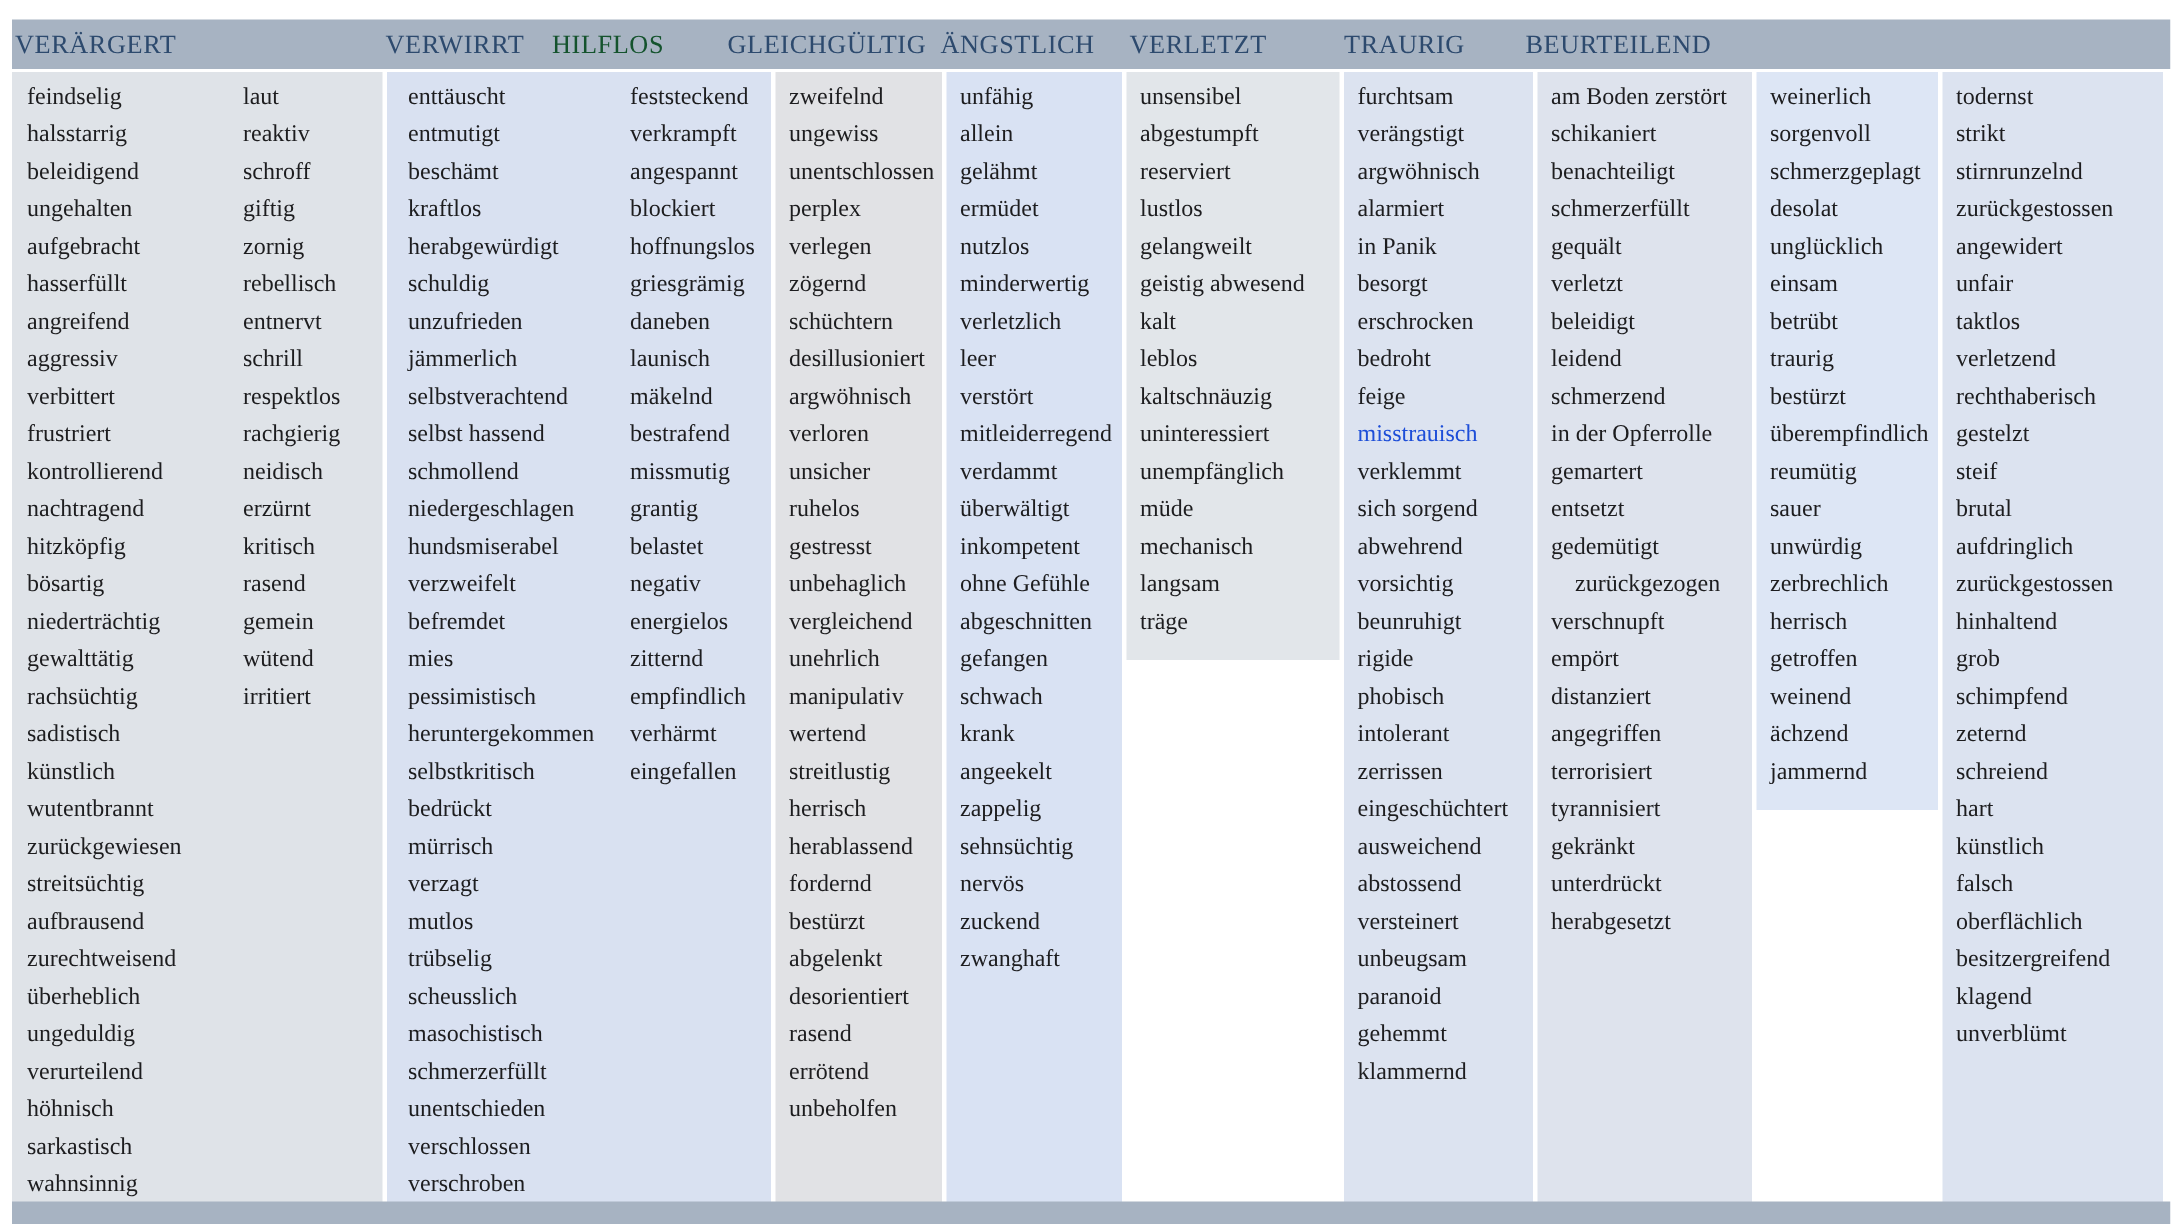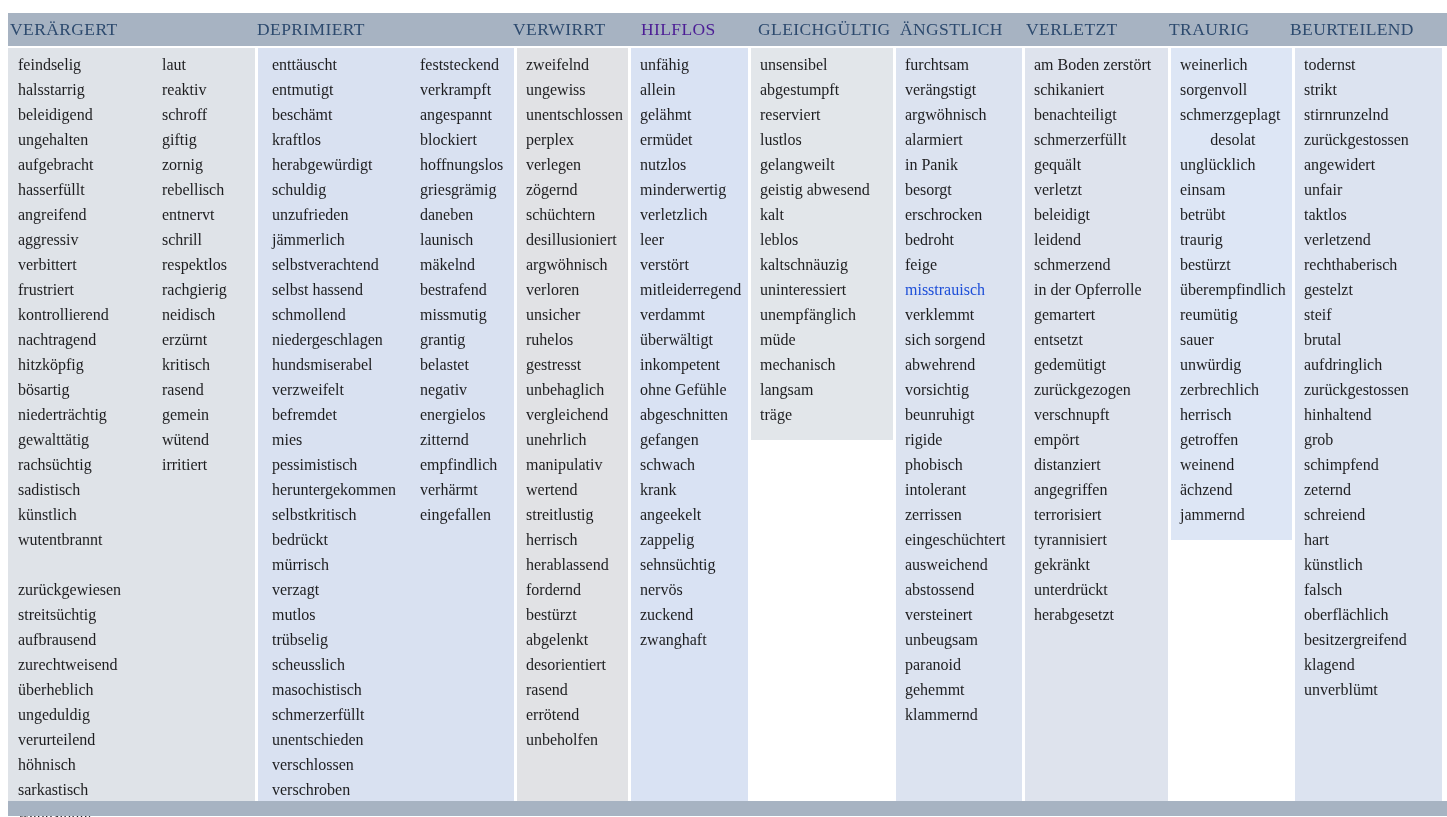--- a/index.html
+++ b/index.html
@@ -35,23 +35,22 @@
     white-space:nowrap;
   }
   .bottom-band { position:absolute; left:8px; right:0; bottom:1px; height:15px; }
 </style>
 </head>
 <body style="background: rgb(255, 255, 255);">
 
 <div class="page">
   <div class="header-band" id="header-band" style="background: rgb(167, 179, 194);">
       <div class="hcell" style="width: 247px; color: rgb(45, 74, 110);">VERÄRGERT</div>
-      <div class="hcell" style="width: 256px; color: rgb(45, 74, 110);">DEPRIMIERT</div>
       <div class="hcell" style="width: 111px; color: rgb(45, 74, 110);">VERWIRRT</div>
-      <div class="hcell" style="width: 117px; color: #4c1d95; margin-left: 17px;">HILFLOS</div>
+      <div class="hcell" style="width: 117px; color: #14532d;">HILFLOS</div>
       <div class="hcell" style="width: 142px; color: rgb(45, 74, 110);">GLEICHGÜLTIG</div>
       <div class="hcell" style="width: 126px; color: rgb(45, 74, 110);">ÄNGSTLICH</div>
       <div class="hcell" style="width: 143px; color: rgb(45, 74, 110);">VERLETZT</div>
       <div class="hcell" style="width: 121px; color: rgb(45, 74, 110);">TRAURIG</div>
       <div class="hcell" style="width: 147px; color: rgb(45, 74, 110);">BEURTEILEND</div>
     </div>
   <div class="table-body" id="table-body">
       <div class="section" style="width: 247px;">
         <div class="fill" style="background: rgb(223, 227, 232);">
           <ul class="wordlist" style="width: 145px; padding-left: 10px;">
@@ -68,21 +67,21 @@
             <li class="word" style="color: rgb(29, 29, 31);">kontrollierend</li>
             <li class="word" style="color: rgb(29, 29, 31);">nachtragend</li>
             <li class="word" style="color: rgb(29, 29, 31);">hitzköpfig</li>
             <li class="word" style="color: rgb(29, 29, 31);">bösartig</li>
             <li class="word" style="color: rgb(29, 29, 31);">niederträchtig</li>
             <li class="word" style="color: rgb(29, 29, 31);">gewalttätig</li>
             <li class="word" style="color: rgb(29, 29, 31);">rachsüchtig</li>
             <li class="word" style="color: rgb(29, 29, 31);">sadistisch</li>
             <li class="word" style="color: rgb(29, 29, 31);">künstlich</li>
             <li class="word" style="color: rgb(29, 29, 31);">wutentbrannt</li>
-            <li class="word" style="color: rgb(29, 29, 31); margin-top: 25px;">zurückgewiesen</li>
+            <li class="word" style="color: rgb(29, 29, 31);">zurückgewiesen</li>
             <li class="word" style="color: rgb(29, 29, 31);">streitsüchtig</li>
             <li class="word" style="color: rgb(29, 29, 31);">aufbrausend</li>
             <li class="word" style="color: rgb(29, 29, 31);">zurechtweisend</li>
             <li class="word" style="color: rgb(29, 29, 31);">überheblich</li>
             <li class="word" style="color: rgb(29, 29, 31);">ungeduldig</li>
             <li class="word" style="color: rgb(29, 29, 31);">verurteilend</li>
             <li class="word" style="color: rgb(29, 29, 31);">höhnisch</li>
             <li class="word" style="color: rgb(29, 29, 31);">sarkastisch</li>
             <li class="word" style="color: rgb(29, 29, 31);">wahnsinnig</li>
           </ul>
@@ -291,40 +290,40 @@
             <li class="word" style="color: rgb(29, 29, 31);">schmerzerfüllt</li>
             <li class="word" style="color: rgb(29, 29, 31);">gequält</li>
             <li class="word" style="color: rgb(29, 29, 31);">verletzt</li>
             <li class="word" style="color: rgb(29, 29, 31);">beleidigt</li>
             <li class="word" style="color: rgb(29, 29, 31);">leidend</li>
             <li class="word" style="color: rgb(29, 29, 31);">schmerzend</li>
             <li class="word" style="color: rgb(29, 29, 31);">in der Opferrolle</li>
             <li class="word" style="color: rgb(29, 29, 31);">gemartert</li>
             <li class="word" style="color: rgb(29, 29, 31);">entsetzt</li>
             <li class="word" style="color: rgb(29, 29, 31);">gedemütigt</li>
-            <li class="word" style="color: rgb(29, 29, 31);">zurückgezogen</li>
+            <li class="word" style="color: rgb(29, 29, 31); margin-left: 16px;">zurückgezogen</li>
             <li class="word" style="color: rgb(29, 29, 31);">verschnupft</li>
             <li class="word" style="color: rgb(29, 29, 31);">empört</li>
             <li class="word" style="color: rgb(29, 29, 31);">distanziert</li>
             <li class="word" style="color: rgb(29, 29, 31);">angegriffen</li>
             <li class="word" style="color: rgb(29, 29, 31);">terrorisiert</li>
             <li class="word" style="color: rgb(29, 29, 31);">tyrannisiert</li>
             <li class="word" style="color: rgb(29, 29, 31);">gekränkt</li>
             <li class="word" style="color: rgb(29, 29, 31);">unterdrückt</li>
             <li class="word" style="color: rgb(29, 29, 31);">herabgesetzt</li>
           </ul>
         </div>
       </div>
       <div class="section short" style="width: 121px;">
         <div class="fill" style="background: rgb(221, 230, 245);">
           <ul class="wordlist">
             <li class="word" style="color: rgb(29, 29, 31);">weinerlich</li>
             <li class="word" style="color: rgb(29, 29, 31);">sorgenvoll</li>
             <li class="word" style="color: rgb(29, 29, 31);">schmerzgeplagt</li>
-            <li class="word" style="color: rgb(29, 29, 31); text-align: center;">desolat</li>
+            <li class="word" style="color: rgb(29, 29, 31);">desolat</li>
             <li class="word" style="color: rgb(29, 29, 31);">unglücklich</li>
             <li class="word" style="color: rgb(29, 29, 31);">einsam</li>
             <li class="word" style="color: rgb(29, 29, 31);">betrübt</li>
             <li class="word" style="color: rgb(29, 29, 31);">traurig</li>
             <li class="word" style="color: rgb(29, 29, 31);">bestürzt</li>
             <li class="word" style="color: rgb(29, 29, 31);">überempfindlich</li>
             <li class="word" style="color: rgb(29, 29, 31);">reumütig</li>
             <li class="word" style="color: rgb(29, 29, 31);">sauer</li>
             <li class="word" style="color: rgb(29, 29, 31);">unwürdig</li>
             <li class="word" style="color: rgb(29, 29, 31);">zerbrechlich</li>

